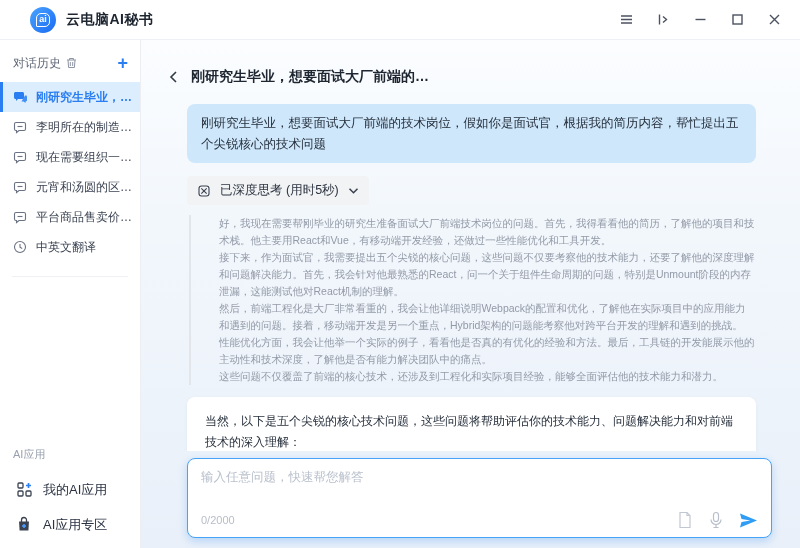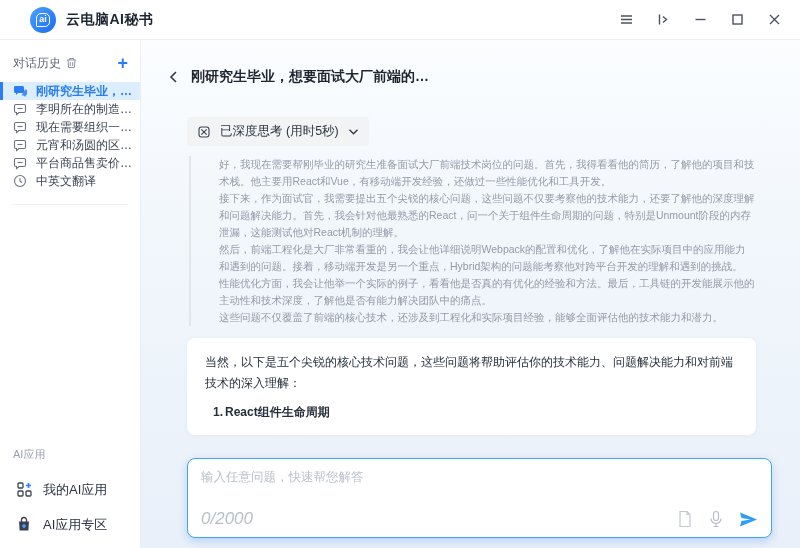--- a/index.html
+++ b/index.html
@@ -18,21 +18,21 @@
 
   
   .body-row { flex:1; display:flex; min-height:0; }
 
   
   .sidebar { flex:0 0 140px; background:#fff; border-right:1px solid #eceef2; display:flex; flex-direction:column; padding-top:8px; min-height:0; }
   .history-header { display:flex; align-items:center; padding:6px 12px 10px 13px; color:#5d6575; }
   .history-title { font-size:12px; color:#5d6575; }
   .history-trash { margin-left:5px; color:#8d94a3; display:flex; }
   .new-chat { margin-left:auto; color:#2a7ef2; font-size:18px; font-weight:bold; line-height:1; cursor:pointer; }
-  .chat-item { height:18px; display:flex; align-items:center; gap:8px; padding:0 8px 0 13px; font-size:12px; color:#3b4352; position:relative; cursor:pointer; white-space:nowrap; }
+  .chat-item { height:30px; display:flex; align-items:center; gap:8px; padding:0 8px 0 13px; font-size:12px; color:#3b4352; position:relative; cursor:pointer; white-space:nowrap; }
   .chat-item .ci-icon { display:flex; color:#6a7智3; color:#6b7383; flex:0 0 15px; }
   .chat-item.selected { background:#dcedfd; color:#2a7ef2; font-weight:bold; }
   .chat-item.selected .ci-icon { color:#2a7ef2; }
   .chat-item.selected::before { content:""; position:absolute; left:0; top:0; bottom:0; width:3px; background:#2a7ef2; }
   .side-divider { height:1px; background:#eef0f4; margin:14px 12px 0 12px; }
   .side-spacer { flex:1; }
   .apps-label { font-size:11px; color:#99a0af; padding:0 13px 10px; }
   .app-item { height:35px; display:flex; align-items:center; gap:10px; padding:0 16px; font-size:13px; color:#2b3342; cursor:pointer; }
   .app-item .ai-icon { display:flex; flex:0 0 17px; }
   .sidebar-bottom { padding-bottom:6px; }
@@ -59,21 +59,21 @@
   .q-num { flex:0 0 auto; font-weight:bold; }
   .q-content { margin-left:2px; }
   .q-title { font-weight:bold; }
 
   
   .composer-wrap { flex:0 0 auto; padding:7px 28px 10px 46px; }
   .composer { height:80px; background:#fff; border:1px solid #47a3f7; border-radius:8px; box-shadow:0 3px 8px rgba(44,138,244,.28); display:flex; flex-direction:column; padding:10px 13px 8px; }
   .composer textarea { flex:1; border:none; outline:none; resize:none; font-family:inherit; font-size:12.5px; color:#333; background:transparent; }
   .composer textarea::placeholder { color:#b9c0cc; }
   .composer-bottom { display:flex; align-items:center; }
-  .char-count { font-size:17px; color:#b7bdc9;font-style:italic; }
+  .char-count { font-size:11px; color:#b7bdc9; }
   .composer-icons { margin-left:auto; display:flex; align-items:center; gap:16px; }
   .c-icon { display:flex; cursor:pointer; }
   .doc-ic { color:#c2c8d3; }
   .mic-ic { color:#b8bfcb; }
   .send-ic { color:#2f9cf5; }
 </style>
 </head>
 <body>
 
 <div class="app">
@@ -216,20 +216,21 @@
         <span class="back-btn">
           <svg width="14" height="14" viewBox="0 0 14 14" fill="none" stroke="currentColor" stroke-width="1.6">
               <path d="M9 2L4 7l5 5"></path>
             </svg>
         </span>
         <span class="chat-header-title">刚研究生毕业，想要面试大厂前端的…</span>
       </div>
 
       <div class="messages">
 
+        <div class="user-bubble">刚研究生毕业，想要面试大厂前端的技术岗位，假如你是面试官，根据我的简历内容，帮忙提出五个尖锐核心的技术问题</div>
 
         <div class="think-pill">
           <span style="display:flex;">
             <svg width="14" height="14" viewBox="0 0 14 14" fill="none" stroke="#3a4252" stroke-width="1.1">
                 <rect x="2" y="2" width="10" height="10" rx="2.5"></rect>
                 <path d="M4.3 4.3l5.4 5.4M9.7 4.3L4.3 9.7"></path>
               </svg>
           </span>
           <span>已深度思考 (用时5秒)</span>
           <span class="tp-caret">

